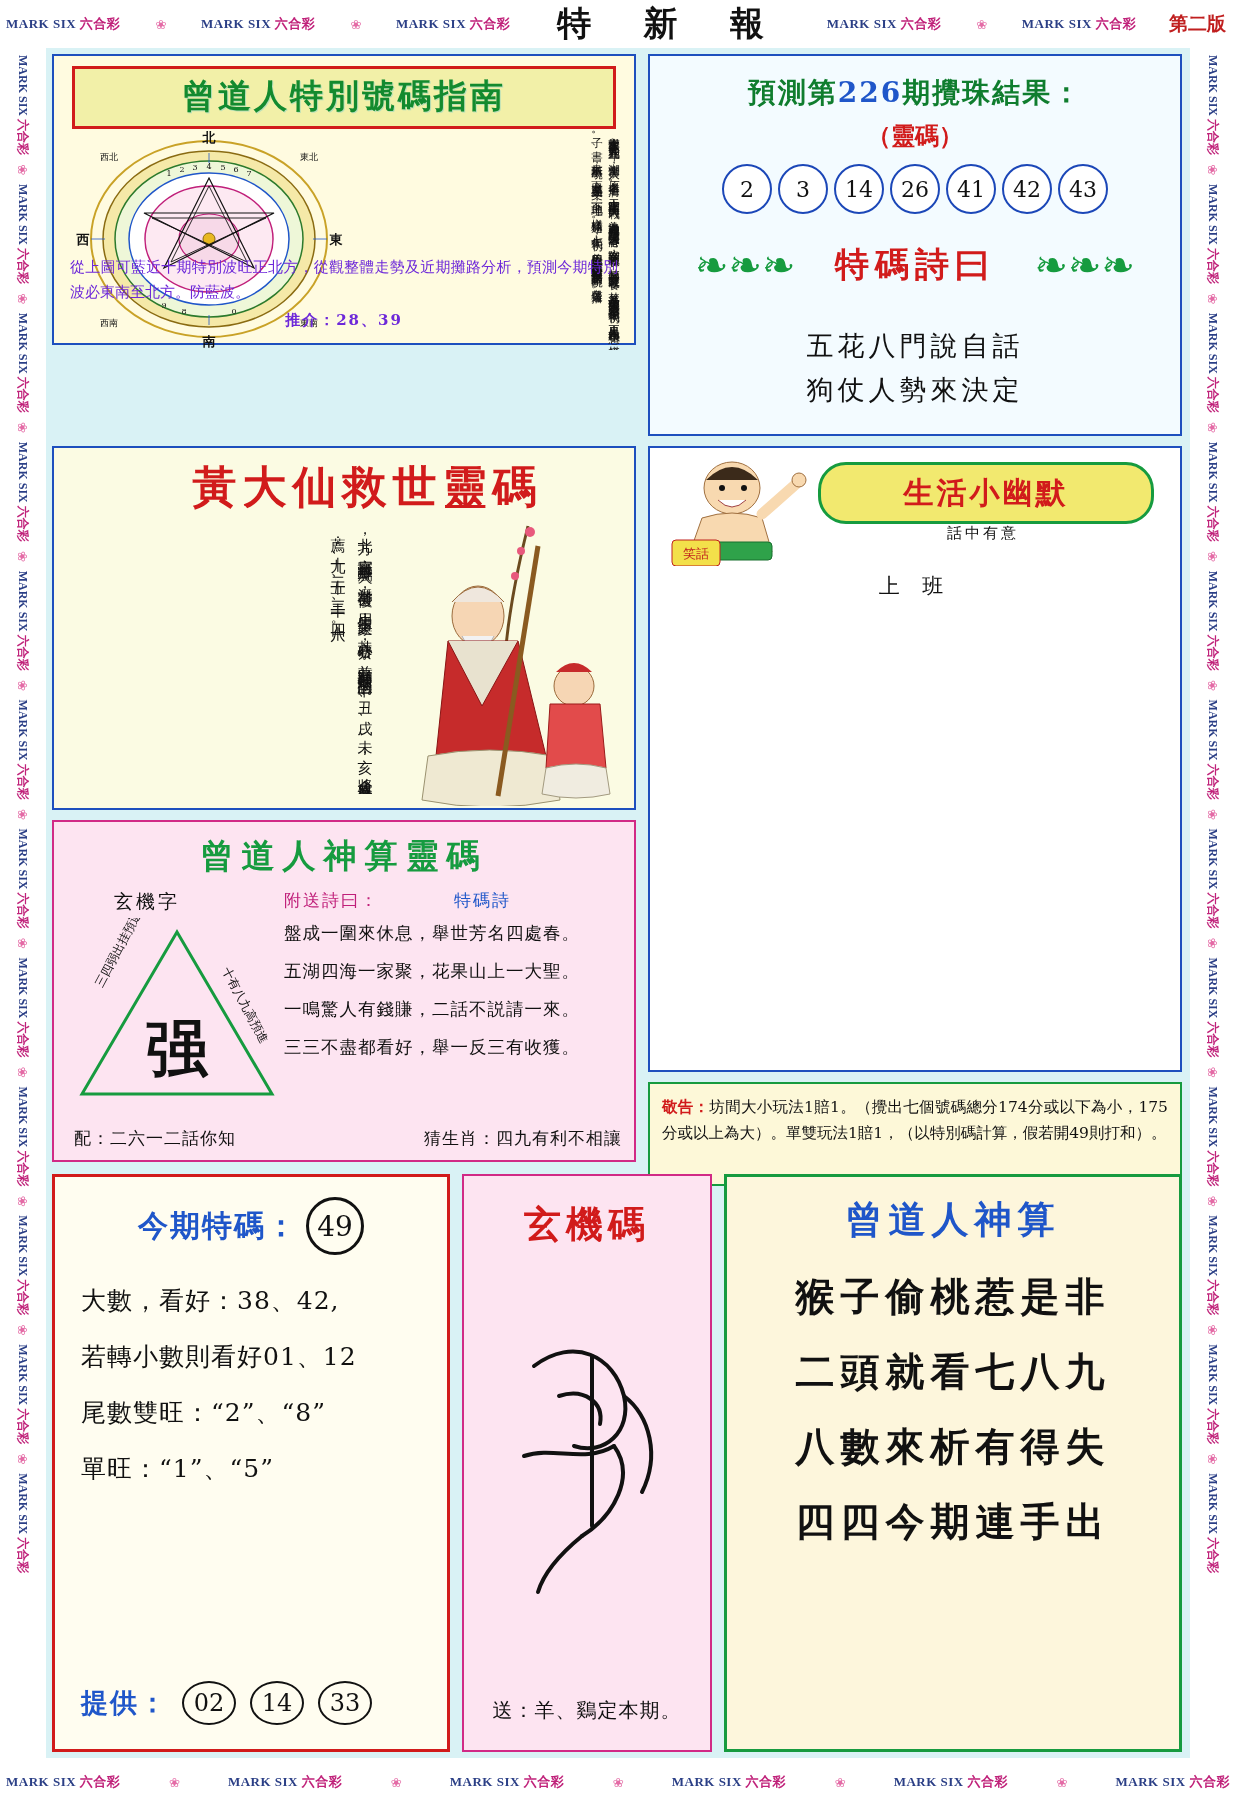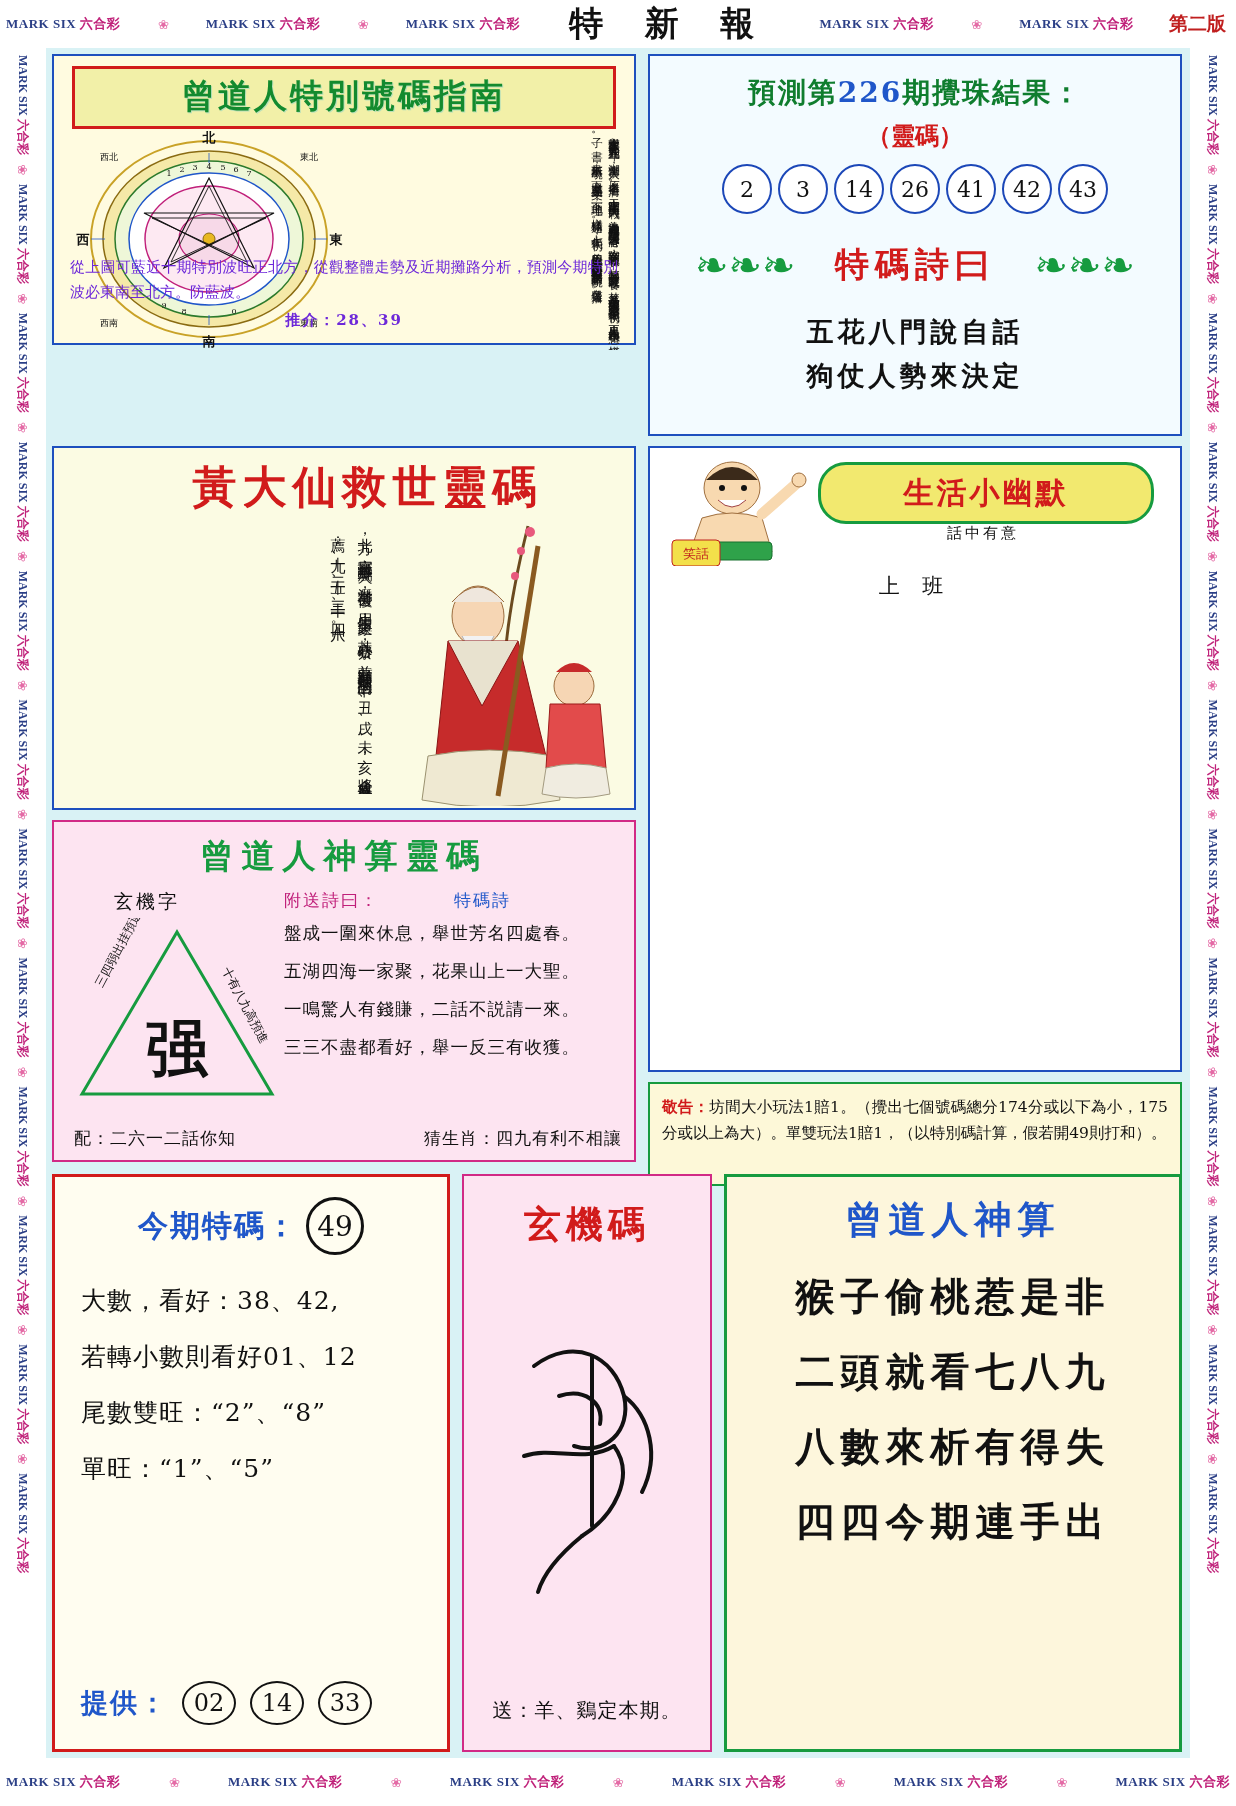--- a/index.html
+++ b/index.html
@@ -25,21 +25,21 @@
   .band-bottom{bottom:0;}
   .band-mark{
     font-family:"Liberation Serif",serif;
     font-size:13px;font-weight:bold;color:#2b3f86;
     white-space:nowrap;letter-spacing:.5px;
     padding:0 6px;
   }
   .band-mark .cn{color:#c0227a;font-size:13px;}
   .flower{color:#e46ba6;font-size:13px;padding:0 2px;}
   .masthead{
-    font-family:Liberation Sans, sans-serif;
+    font-family:Liberation Mono, monospace;
     font-size:34px;font-weight:bold;color:#111;
     letter-spacing:16px;
     padding:0 14px;
   }
   .edition{
     font-family:Liberation Serif, serif;
     font-size:19px;color:#c01f1f;font-weight:bold;
     padding-right:10px;
   }
   
@@ -132,23 +132,23 @@
   }
   .poemHead .txt{
     font-family:"DejaVu Serif","Liberation Serif",serif;
     font-size:34px;font-weight:bold;color:#d11b1b;letter-spacing:6px;
     z-index:2;
   }
   .laurel{position:absolute;top:0;width:150px;height:62px;color:#169b3f;font-size:40px;line-height:62px;}
   .laurel.l{left:0;text-align:left;}
   .laurel.r{right:0;text-align:right;}
   .poemLines{
-    margin-top:14px;text-align:center;
-    font-family:"DejaVu Serif","Liberation Serif",serif;
-    font-size:27px;line-height:44px;color:#111;letter-spacing:4px;font-weight:bold;
+    margin-top:28px;text-align:center;
+    font-family:"DejaVu Serif","Liberation Serif",serif;
+    font-size:27px;line-height:44px;color:#111;letter-spacing:4px;
   }
 
   
   #boxC{left:0;top:392px;width:584px;height:364px;background:#fbfbe3;border:2px solid #1d4fbe;}
   .cTitle{
     text-align:center;margin-top:10px;
     font-family:"DejaVu Serif","Liberation Serif",serif;
     font-size:44px;font-weight:bold;color:#d11b1b;letter-spacing:6px;margin-left:47px;
   }
   .cText{

